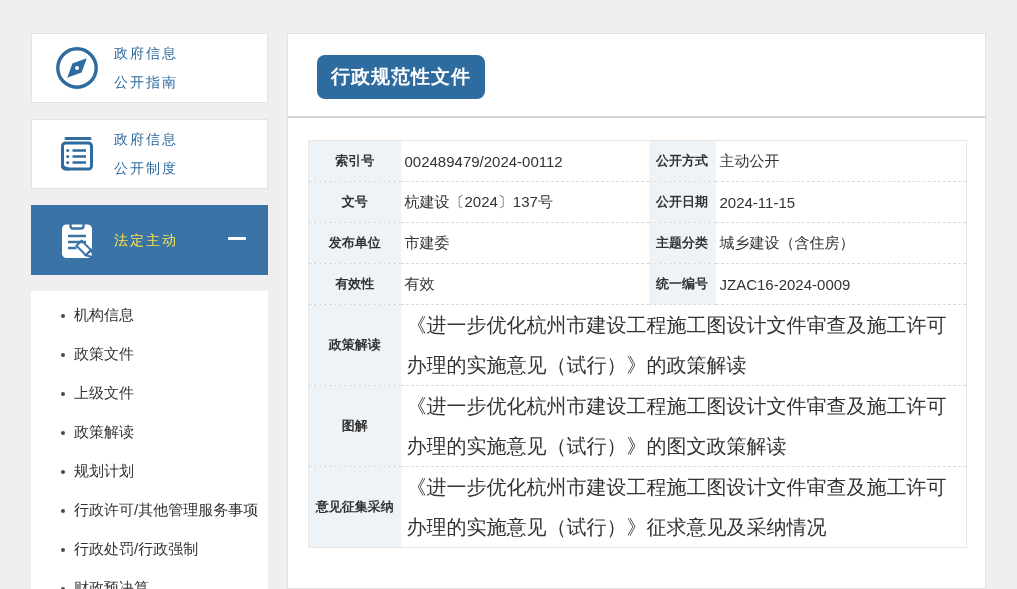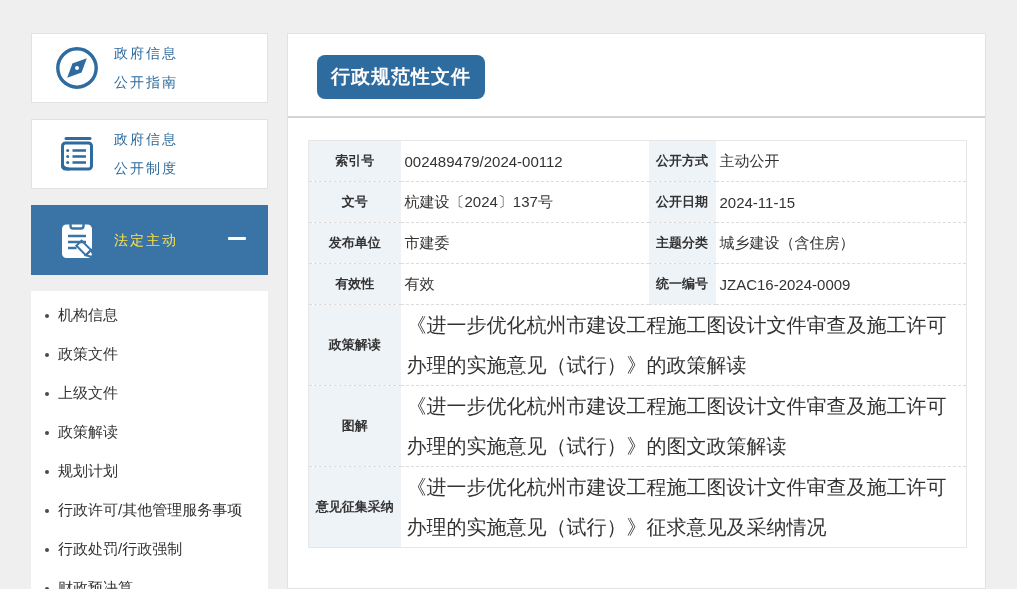--- a/index.html
+++ b/index.html
@@ -26,21 +26,21 @@
   .card-icon svg{display:block;width:48px;height:48px}
   .card-text{margin-left:13px;font-size:14px;line-height:29px;color:var(--accent-blue);letter-spacing:2px}
   .card-text .l{display:block}
   .side-card.active{background:var(--active-blue);border-color:var(--active-blue)}
   .side-card.active .card-text{color:#fde047}
   .side-card.active .card-icon{color:#fff}
   .minus-bar{position:absolute;right:21px;top:31px;width:18px;height:3px;background:#fff;border-radius:1px}
   .cut{stroke:var(--active-blue);fill:none}
 
   .menu{margin-top:16px;background:var(--panel-bg);padding:5px 0 0;height:314px}
-  .menu-item{display:flex;align-items:center;height:39px;padding-left:14px;font-size:15px;color:var(--text-dark);cursor:pointer}
+  .menu-item{display:flex;align-items:center;height:39px;padding-left:30px;font-size:15px;color:var(--text-dark);cursor:pointer}
   .dot{flex:none;width:4px;height:4px;border-radius:50%;background:#4a4a4a;margin-right:9px}
 
   
   .main{
     position:absolute;left:287px;top:33px;width:699px;height:556px;
     background:var(--panel-bg);border:1px solid var(--border-light);
   }
   .main-header{height:84px;border-bottom:2px solid var(--divider);position:relative}
   .section-tab{
     position:absolute;left:29px;top:21px;width:168px;height:44px;border-radius:8px;

